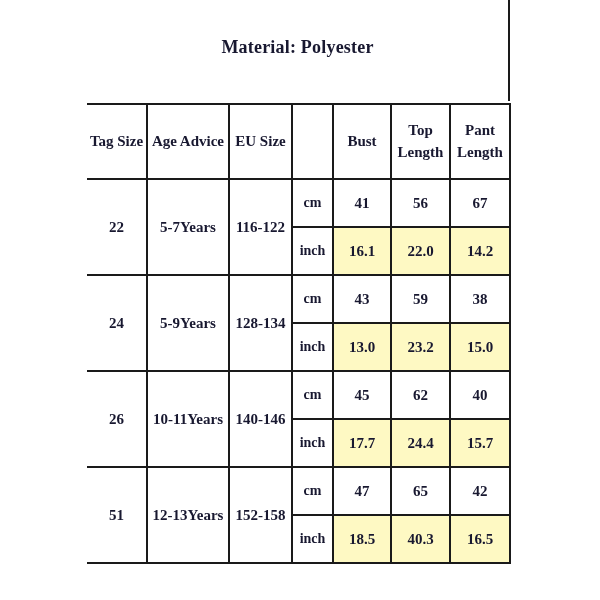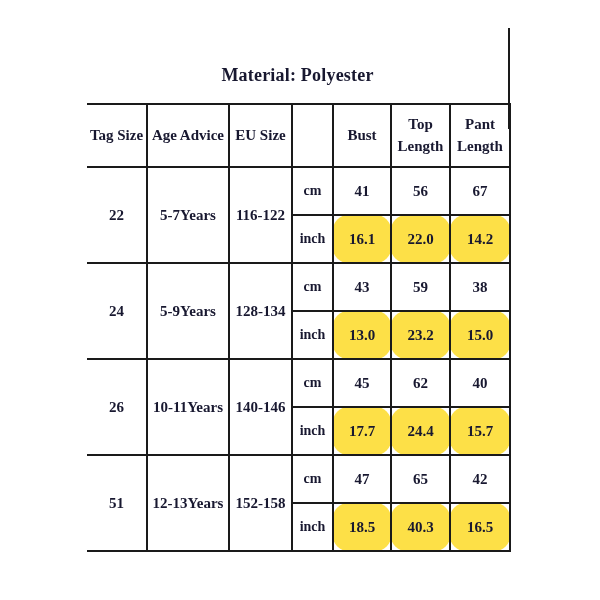--- a/index.html
+++ b/index.html
@@ -7,43 +7,43 @@
     width:600px;height:600px;background:#ffffff;
     font-family:"Liberation Serif","DejaVu Serif",serif;
     color:#181830;
     position:relative;
     overflow:hidden;
   }
   .page{position:absolute;inset:0;background:#ffffff;}
   .title-block{
     position:absolute;left:87px;top:0;width:421px;height:101px;
     border-right:2px solid #1a1a1a;
-    display:flex;align-items:center;justify-content:center;margin-top:28px;
+    display:flex;align-items:center;justify-content:center;
   }
   .title-text{
     font-size:18px;font-weight:bold;letter-spacing:0.2px;
     padding-bottom:6px;
   }
   table.size-chart{
     position:absolute;left:87px;top:103px;
     border-collapse:collapse;table-layout:fixed;
     width:423px;
   }
   .size-chart td,.size-chart th{
     border:2px solid #1a1a1a;
     text-align:center;vertical-align:middle;
     font-weight:bold;font-size:15px;color:#181830;
     padding:0 1px;overflow:hidden;
   }
   .size-chart .no-left{border-left:none;}
-  .size-chart tr.header-row{height:63px;}
+  .size-chart tr.header-row{height:75px;}
   .size-chart tr.data-row{height:48px;}
   .size-chart th{line-height:1.45;}
   .size-chart td.unit-cell{font-size:14px;}
-  .size-chart td.shaded{background:#fde047;border-radius:15px;}
+  .size-chart td.shaded{background:#fef9c3;}
 </style>
 </head>
 <body>
 
 <div class="page">
 
   <div class="title-block">
     <div class="title-text">Material: Polyester</div>
   </div>
 

